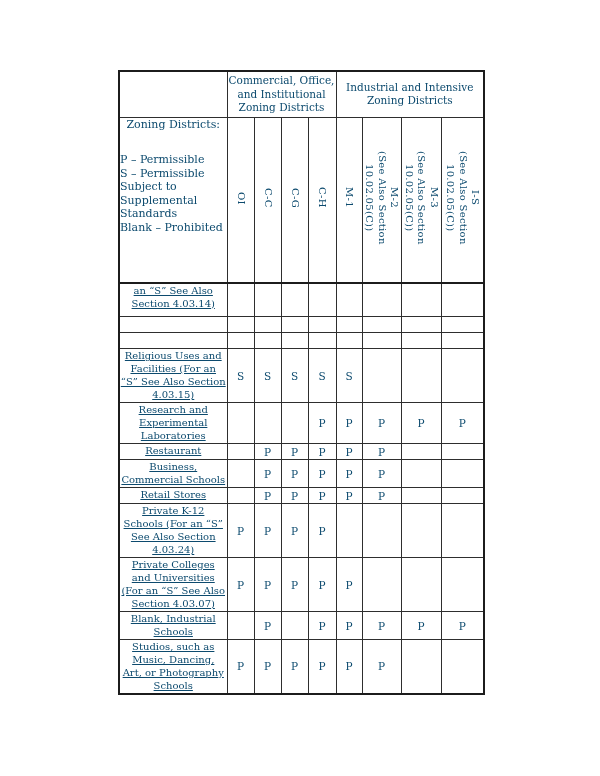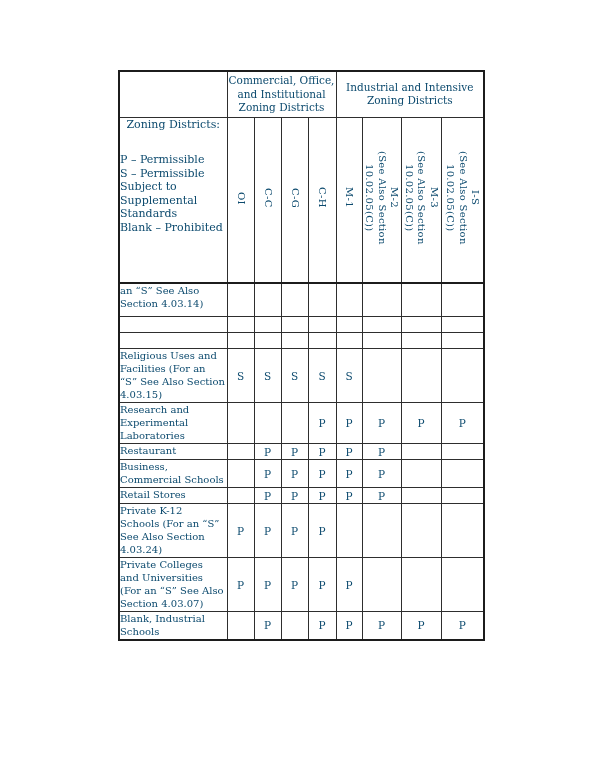--- a/index.html
+++ b/index.html
@@ -50,24 +50,25 @@
     display: inline-block;
     writing-mode: vertical-rl;
     white-space: pre-line;
     font-size: 10px; line-height: 12.5px;
     max-height: 160px;
     text-align: center;
     letter-spacing: 0.3px;
   }
 
   td.rowlabel {
-    vertical-align: top; text-align: left;
+    vertical-align: top; text-align: center;
     font-size: 10px; line-height: 13px;
     padding: 1px 2px 1px 5px;
     white-space: pre-line;
+    text-decoration: underline;
   }
   td.val {
     text-align: center; vertical-align: middle;
     font-size: 10.5px;
   }
 </style>
 </head>
 <body>
 
 <div class="page">
@@ -245,15 +246,29 @@
 Schools</td>
           <td class="val"></td>
           <td class="val">P</td>
           <td class="val"></td>
           <td class="val">P</td>
           <td class="val grp">P</td>
           <td class="val">P</td>
           <td class="val">P</td>
           <td class="val">P</td>
         </tr>
+        <tr style="height: 54px;">
+          <td class="rowlabel">Studios, such as
+Music, Dancing,
+Art, or Photography
+Schools</td>
+          <td class="val">P</td>
+          <td class="val">P</td>
+          <td class="val">P</td>
+          <td class="val">P</td>
+          <td class="val grp">P</td>
+          <td class="val">P</td>
+          <td class="val"></td>
+          <td class="val"></td>
+        </tr>
       </tbody>
   </table>
 </div>
 
 </body></html>

